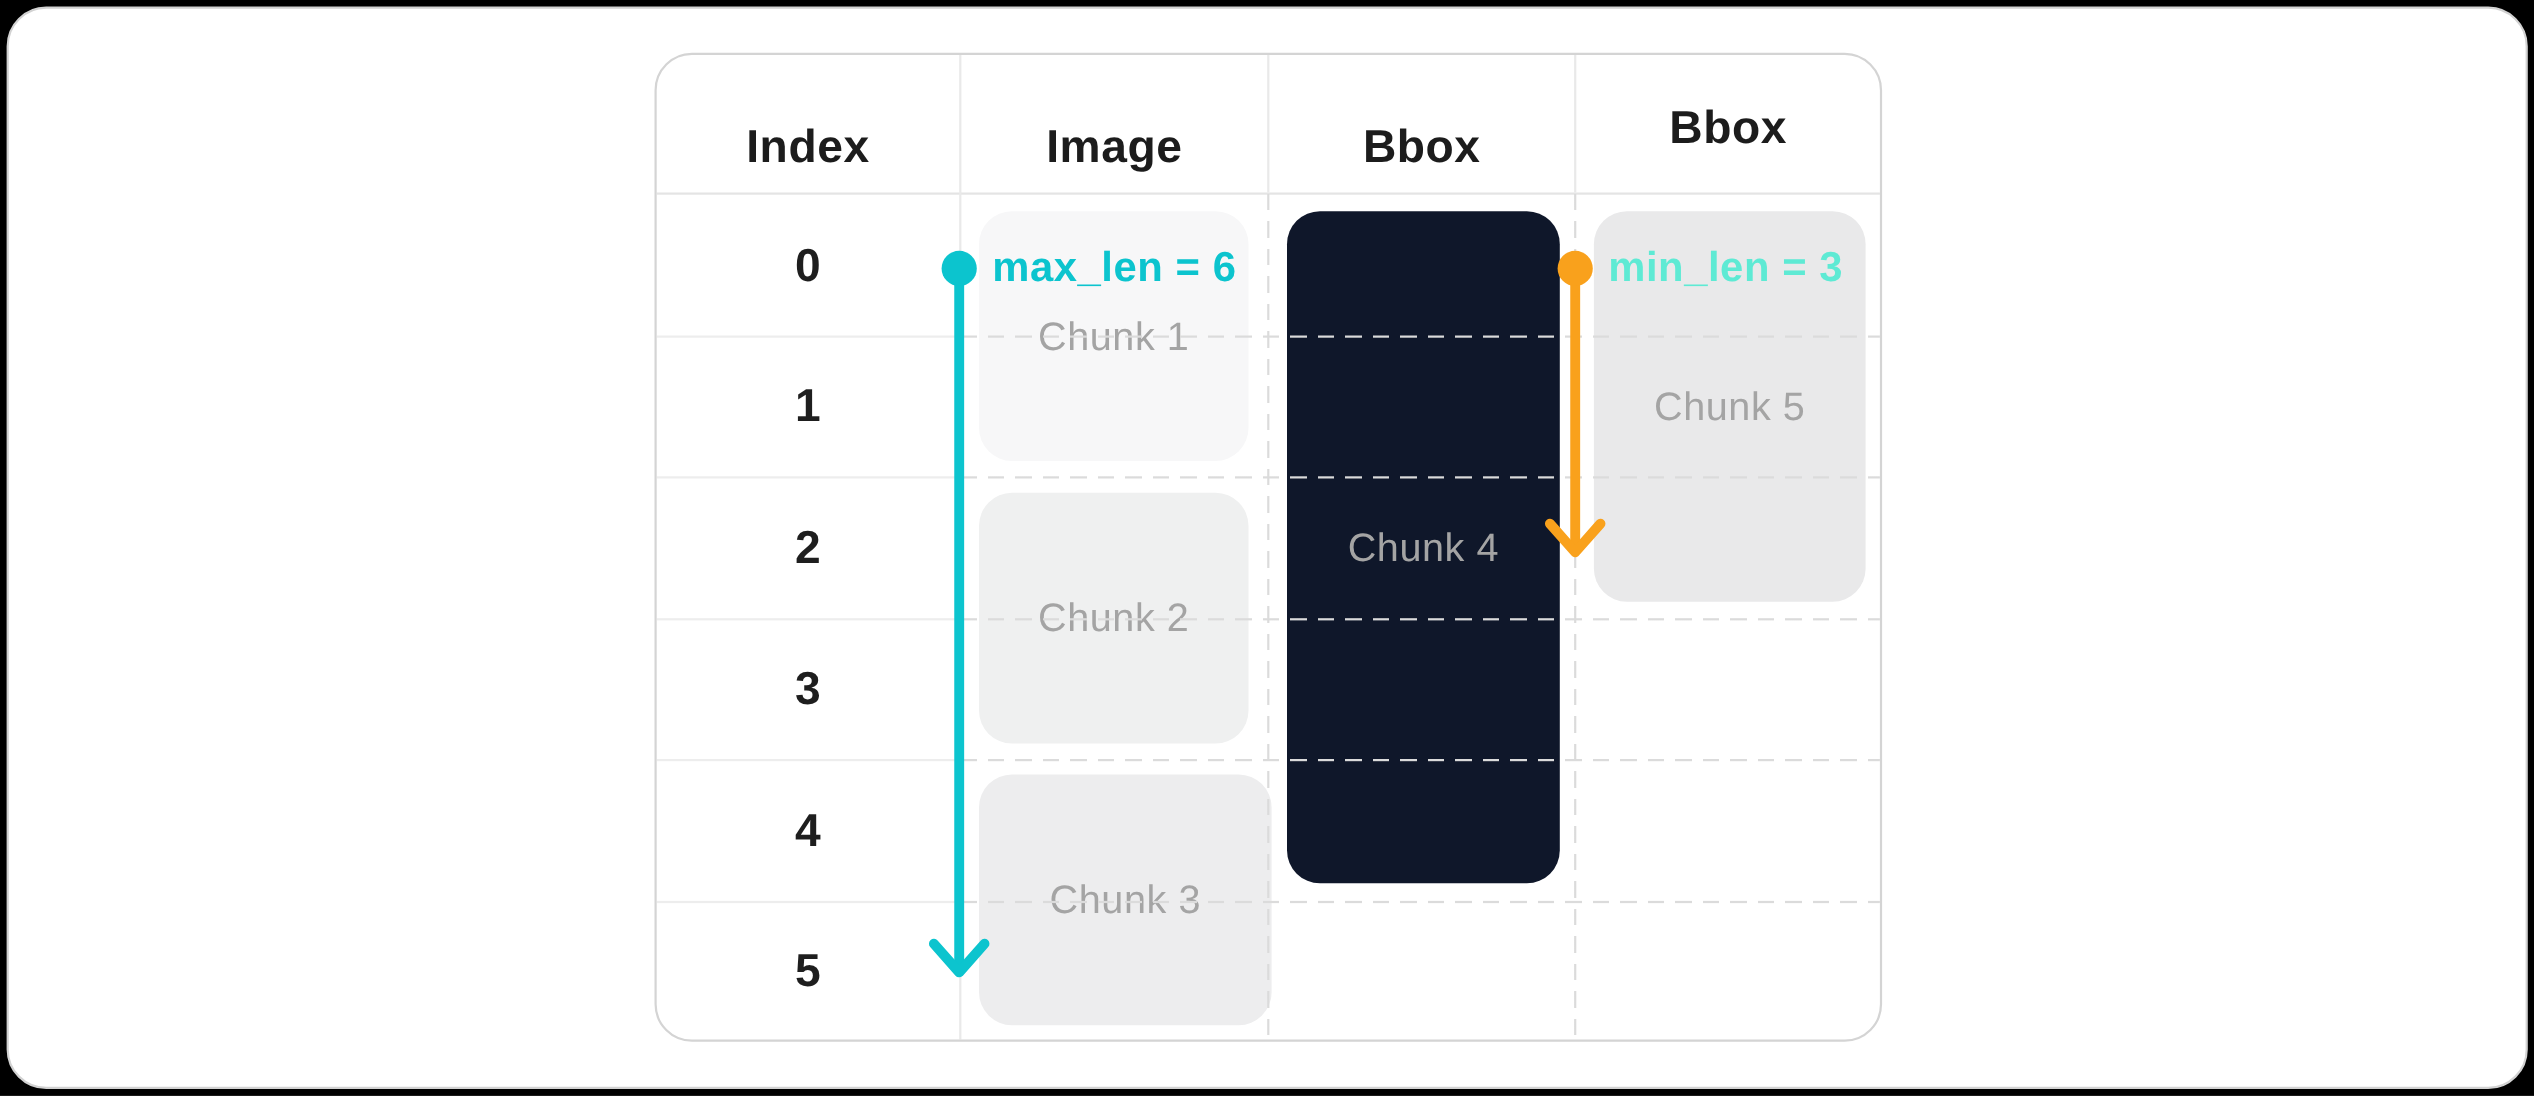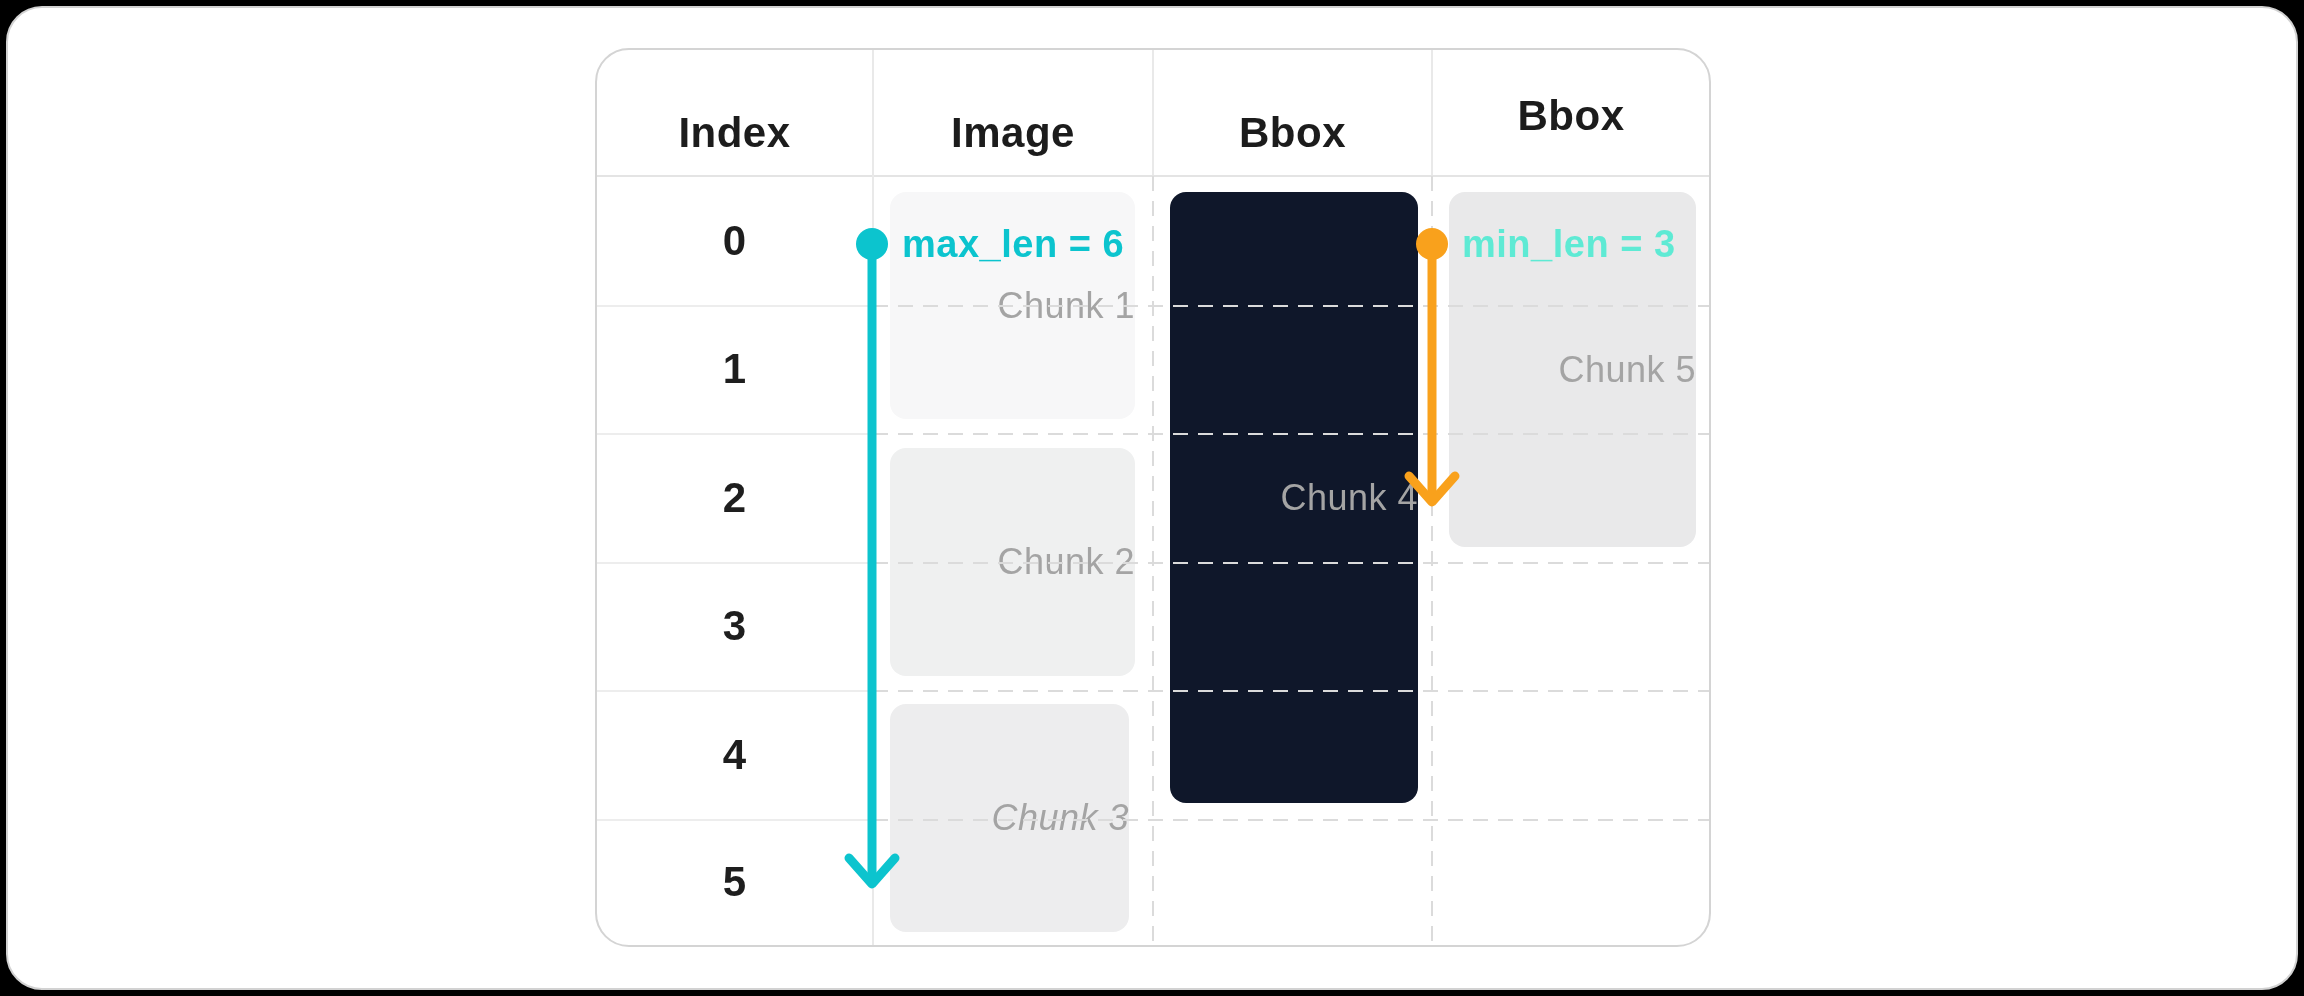--- a/index.html
+++ b/index.html
@@ -35,22 +35,22 @@
   .header-label {
     font-size: 42px; font-weight: 700; color: #1c1c1c;
     letter-spacing: 0.5px;
     margin-top: 40px;
   }
   .index-label {
     font-size: 42px; font-weight: 700; color: #1e1e1e;
   }
   .chunk-block {
     position: absolute;
-    border-radius: 16px;
-    display: flex; align-items: center; justify-content: flex-end;
+    border-radius: 30px;
+    display: flex; align-items: center; justify-content: center;
     z-index: 1;
   }
   .chunk-label {
     font-size: 36px; font-weight: 400; color: #a4a4a4;
     letter-spacing: 0.5px;
     z-index: 3;
   }
   .line { position: absolute; z-index: 2; }
   .h-solid { height: 2px; background: #ededed; }
   .h-dashed {
@@ -115,21 +115,21 @@
   <div class="cell" style="left:597px; top:819px; width:275px; height:126px;">
     <span class="index-label">5</span>
   </div>
 
   <div class="chunk-block" style="left:890px; top:192px; width:245px; height:227px; background:#f7f7f8;">
     <span class="chunk-label">Chunk 1</span>
   </div>
   <div class="chunk-block" style="left:890px; top:448px; width:245px; height:228px; background:#eff0f0;">
     <span class="chunk-label">Chunk 2</span>
   </div>
-  <div class="chunk-block" style="left:890px; top:704px; width:239px; height:228px; background:#ededee;font-style:italic;">
+  <div class="chunk-block" style="left:890px; top:704px; width:266px; height:228px; background:#ededee;">
     <span class="chunk-label">Chunk 3</span>
   </div>
   <div class="chunk-block" style="left:1170px; top:192px; width:248px; height:611px; background:#0f172a;">
     <span class="chunk-label">Chunk 4</span>
   </div>
   <div class="chunk-block" style="left:1449px; top:192px; width:247px; height:355px; background:#e9e9ea;">
     <span class="chunk-label">Chunk 5</span>
   </div>
 
   <div class="line header-bottom" style="left:597px; top:175px; width:1112px;"></div>

